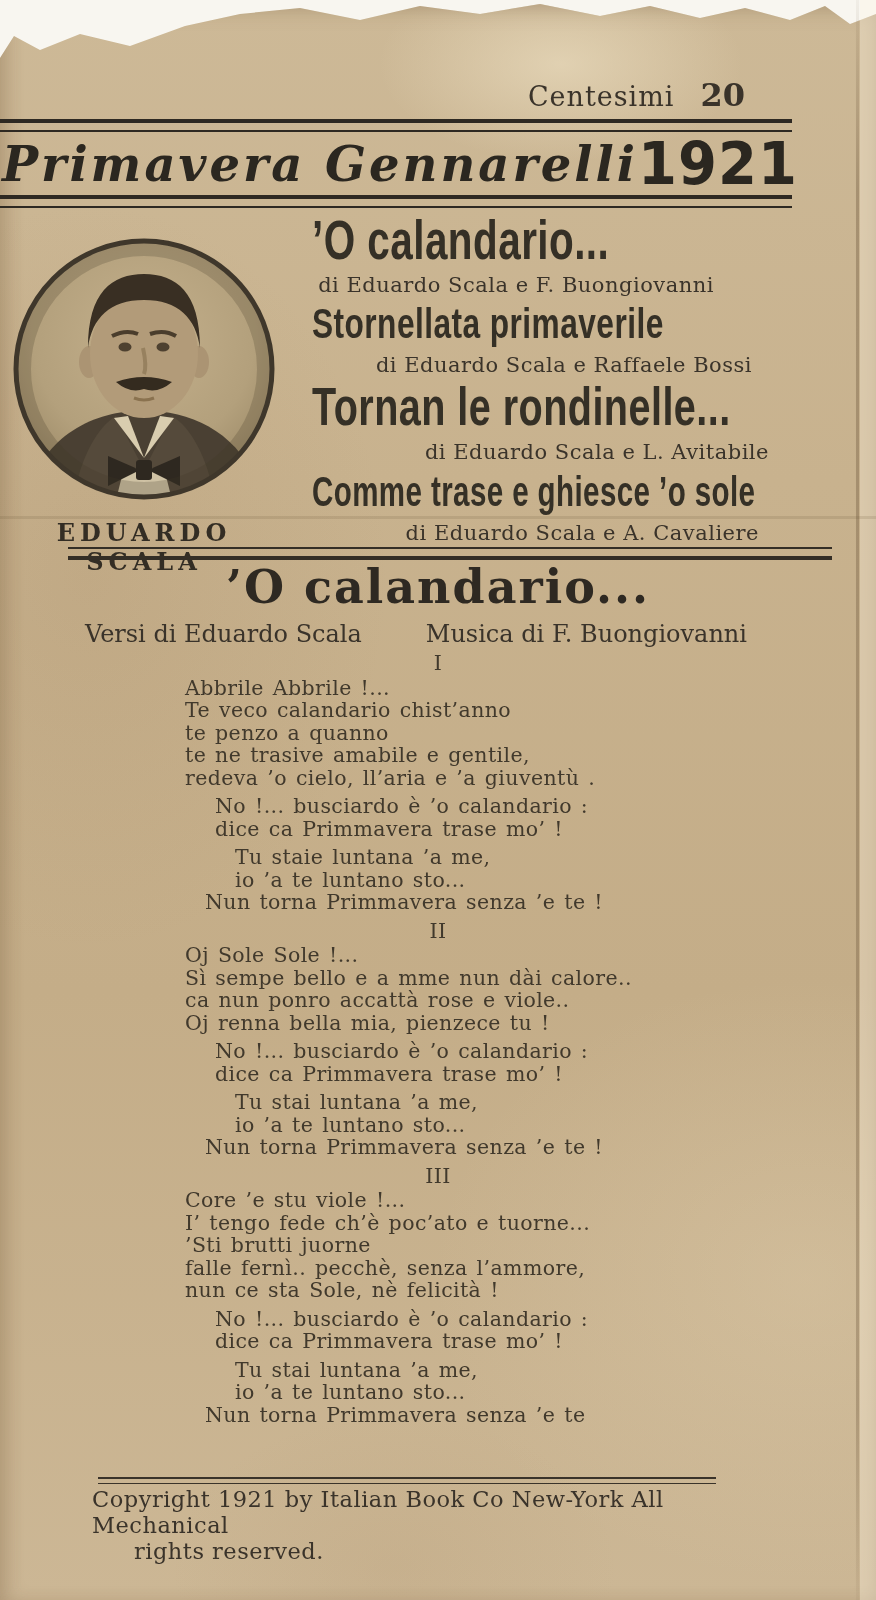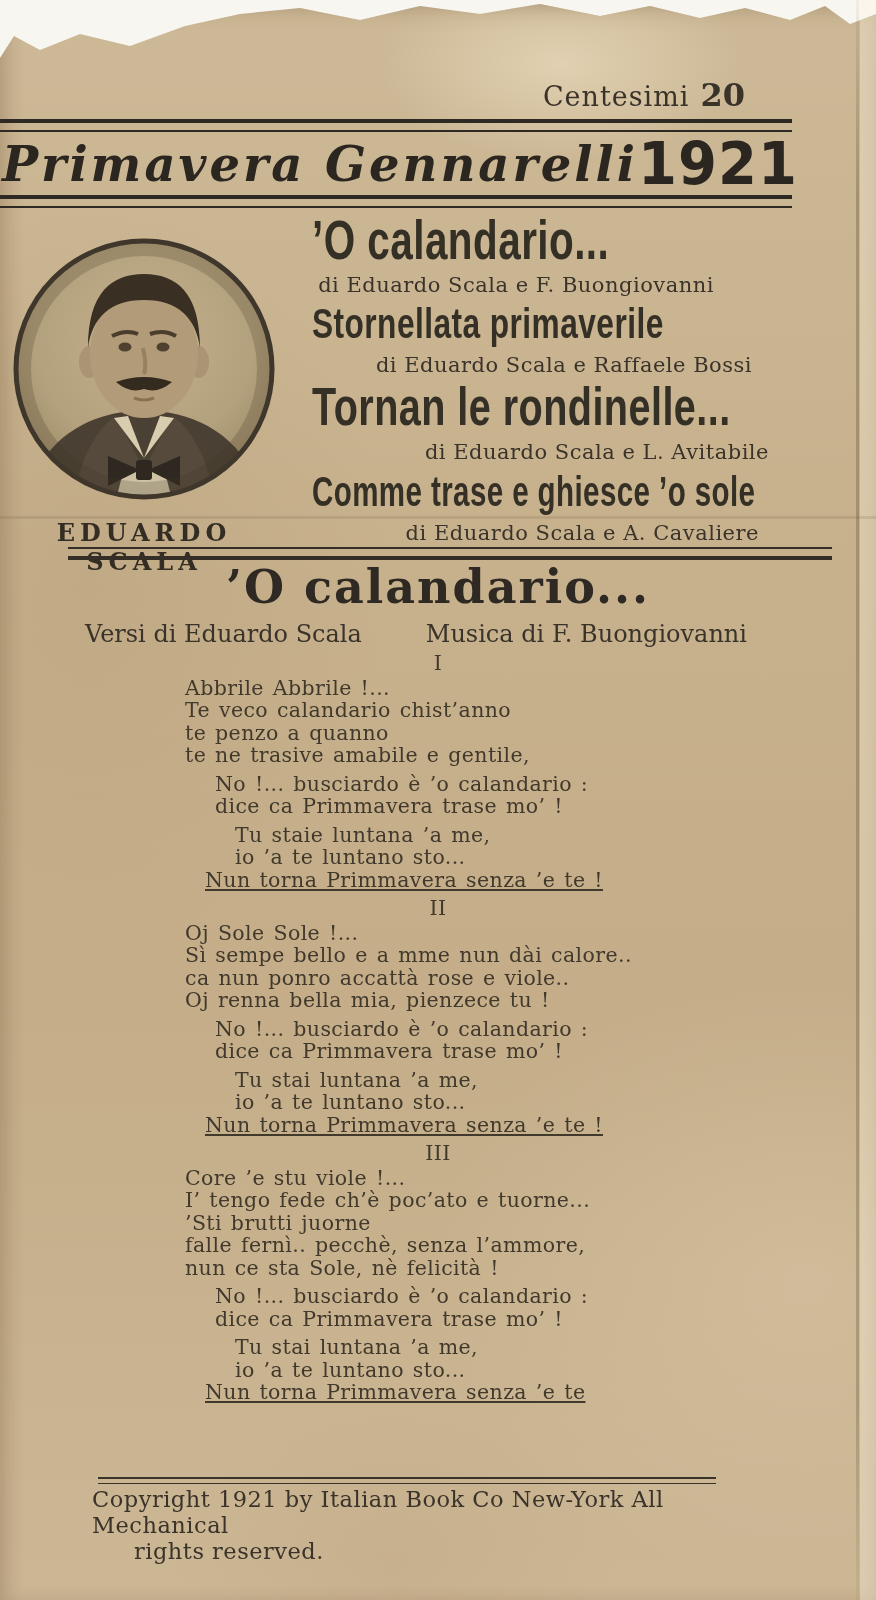--- a/index.html
+++ b/index.html
@@ -25,21 +25,21 @@
   .fold-line{position:absolute;top:0;bottom:0;right:17px;width:3px;
     background:linear-gradient(rgba(100,78,52,.05),rgba(100,78,52,.35) 12%,rgba(100,78,52,.30) 88%,rgba(100,78,52,.05));}
   .fold-light{position:absolute;top:0;bottom:0;right:0;width:16px;background:rgba(255,247,230,.35);}
   .crease-h{position:absolute;left:0;right:0;top:516px;height:3px;background:rgba(108,86,58,.16);}
   .rule-double{border-top:4px solid #2e2922;border-bottom:2px solid #2e2922;height:7px;}
   .rule-double-thin{border-top:2px solid #342e26;border-bottom:4px solid #342e26;height:7px;}
   .rule-footer{border-top:2px solid #3a332a;border-bottom:1px solid #3a332a;height:4px;}
 
   .price{position:absolute;top:76px;left:0;width:745px;text-align:right;color:#3a332a;}
   .price .lbl{font-size:27px;letter-spacing:1px;}
-  .price .val{font-size:32px;font-weight:bold;margin-left:11px;}
+  .price .val{font-size:32px;font-weight:bold;margin-left:26px;}
 
   .masthead{position:absolute;top:119px;left:0;width:792px;}
   .masthead .textrow{display:flex;align-items:center;justify-content:space-between;
     height:63px;padding:0 18px 0 2px;}
   .masthead .title{font-family:"DejaVu Serif",serif;font-style:italic;font-weight:bold;
     font-size:48px;letter-spacing:3px;color:#2b2720;white-space:nowrap;}
   .masthead .year{font-family:"DejaVu Sans",sans-serif;font-weight:bold;font-size:56px;
     color:#2b2720;letter-spacing:1px;transform:scaleY(1.05);}
 
   .portrait{position:absolute;left:12px;top:230px;width:264px;height:278px;}
@@ -68,21 +68,21 @@
 
   .lyrics{position:absolute;left:88px;top:650px;width:700px;font-size:20.5px;
     line-height:22.5px;color:#41392c;letter-spacing:.4px;word-spacing:2px;}
   .num{width:700px;text-align:center;margin:2px 0 2px;}
   .blk-verse{margin:0;}
   .blk-refrain{margin:6px 0 0;}
   .blk-inner{margin:6px 0 6px;}
   .i0{padding-left:97px;}
   .ia{padding-left:127px;}
   .ib{padding-left:147px;}
-  .ic{padding-left:117px;text-decoration:underline;}
+  .ic{padding-left:117px;}
 
   .footrule{position:absolute;left:98px;top:1477px;width:618px;}
   .copyright{position:absolute;left:92px;top:1486px;width:680px;font-size:22.5px;
     line-height:26px;color:#3a332a;letter-spacing:.5px;}
   .copyright .l2{padding-left:42px;}
 </style>
 </head>
 <body>
 
 <div class="stage">
@@ -176,20 +176,21 @@
     <span>Musica di F. Buongiovanni</span>
   </div>
 
   <div class="lyrics">
     <div class="num">I</div>
     <div class="blk-verse">
       <div class="ln i0">Abbrile Abbrile !...</div>
       <div class="ln i0">Te veco calandario chist’anno</div>
       <div class="ln i0">te penzo a quanno</div>
       <div class="ln i0">te ne trasive amabile e gentile,</div>
+      <div class="ln i0">redeva ’o cielo, ll’aria e ’a giuventù .</div>
     </div>
     <div class="blk-refrain">
       <div class="ln ia">No !... busciardo è ’o calandario :</div>
       <div class="ln ia">dice ca Primmavera trase mo’ !</div>
     </div>
     <div class="blk-inner">
       <div class="ln ib">Tu staie luntana ’a me,</div>
       <div class="ln ib">io ’a te luntano sto...</div>
       <div class="ln ic">Nun torna Primmavera senza ’e te !</div>
     </div>

